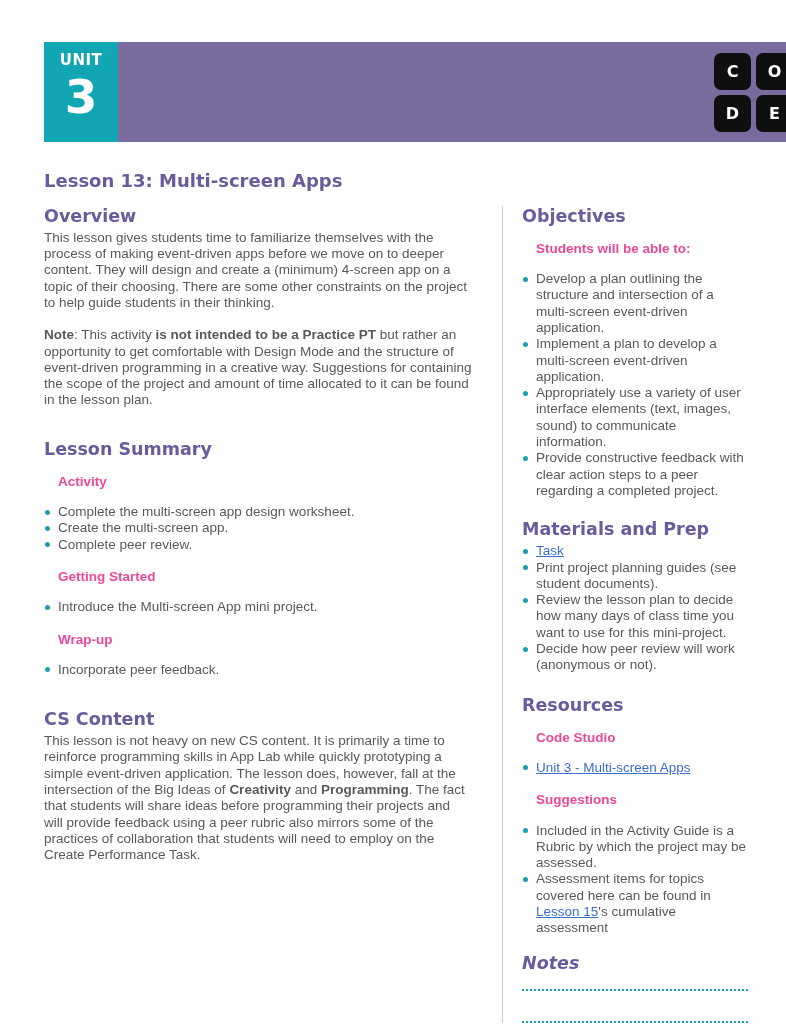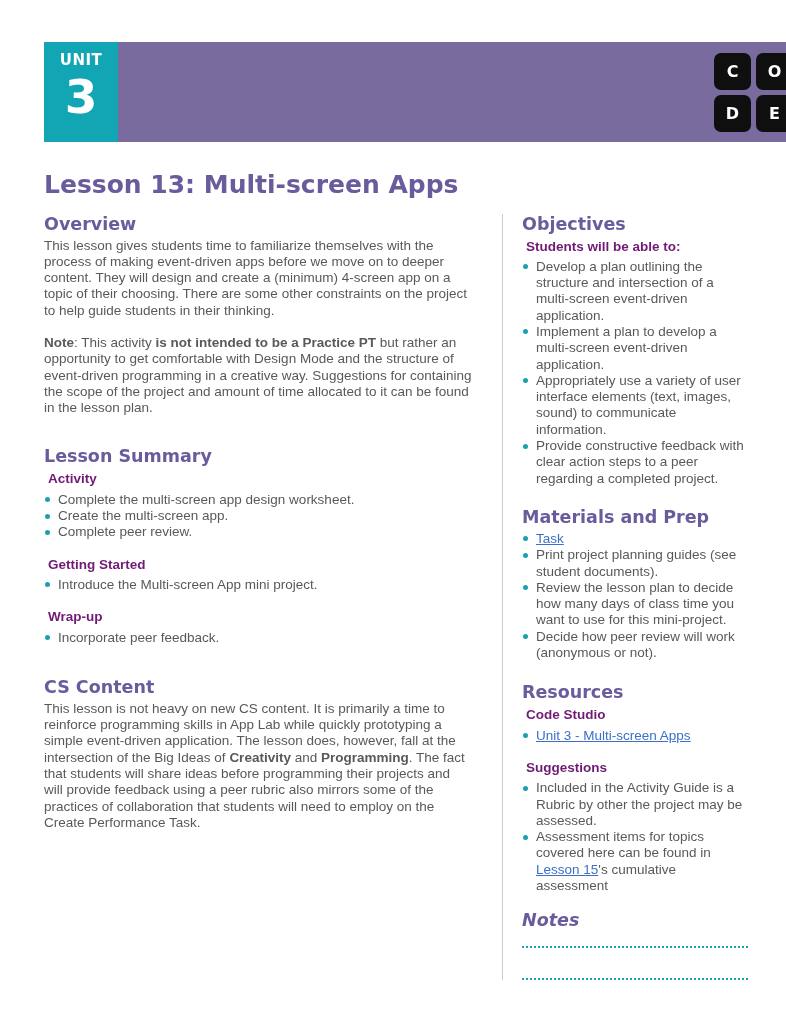--- a/index.html
+++ b/index.html
@@ -36,38 +36,38 @@
   .logo-tile {
     width: 37px; height: 37px; background: #0f0f0f; border-radius: 7px;
     color: #ffffff; display: flex; align-items: center; justify-content: center;
     font-family: "DejaVu Sans", sans-serif; font-weight: bold; font-size: 16px;
   }
 
   
   h1.page-title {
     margin: 29px 40px 15px 44px;
     font-family: "DejaVu Sans", sans-serif; font-weight: bold;
-    font-size: 25px; line-height: 1.1; color: #6a5b9c;
+    font-size: 18px; line-height: 1.1; color: #6a5b9c;
   }
 
   
   .columns { display: flex; margin-left: 44px; margin-right: 40px; align-items: stretch; }
   .col-left  { width: 428px; flex: 0 0 428px; }
   .divider   { width: 0; border-left: 1px solid #cccccc; margin-left: 30px; }
   .col-right { width: 226px; flex: 0 0 226px; margin-left: 19px; }
 
   
   h2.sec-heading {
     font-family: "DejaVu Sans", sans-serif; font-weight: bold;
     font-size: 17.5px; line-height: 21px; color: #6a5b9c;
     margin: 0 0 3px 0;
   }
   h3.sub-heading {
     font-size: 13.5px; line-height: 16.3px; font-weight: bold;
-    color: #701a75; margin: 4px;
+    color: #ec4899; margin: 14px;
   }
   p.body-text { font-size: 13.5px; line-height: 16.3px; margin: 0 0 16px 0; }
   p.body-text:last-child { margin-bottom: 0; }
   .b { font-weight: bold; }
   a.link { color: #3b6fc9; text-decoration: underline; cursor: pointer; }
 
   ul.bullets { list-style: none; margin: 0; padding: 0; font-size: 13.5px; line-height: 16.3px; }
   ul.bullets li { position: relative; padding-left: 14px; }
   .dot {
     position: absolute; left: 1px; top: 5.5px;
@@ -179,21 +179,21 @@
         <h2 class="sec-heading">Resources</h2>
         <div class="group">
           <h3 class="sub-heading">Code Studio</h3>
           <ul class="bullets">
               <li><span class="dot"></span><span><a href="#" class="link">Unit 3 - Multi-screen Apps</a></span></li>
             </ul>
         </div>
         <div class="group">
           <h3 class="sub-heading">Suggestions</h3>
           <ul class="bullets">
-              <li><span class="dot"></span><span><span>Included in the Activity Guide is a Rubric by other the project may be assessed.</span></span></li>
+              <li><span class="dot"></span><span><span>Included in the Activity Guide is a Rubric by which the project may be assessed.</span></span></li>
               <li><span class="dot"></span><span><span>Assessment items for topics covered here can be found in </span><a href="#" class="link">Lesson 15</a><span>'s cumulative assessment</span></span></li>
             </ul>
         </div>
       </section>
 
       <section class="sec-notes">
         <h2 class="sec-heading">Notes</h2>
         <div class="notes-lines">
             <div class="note-line"></div>
             <div class="note-line"></div>

